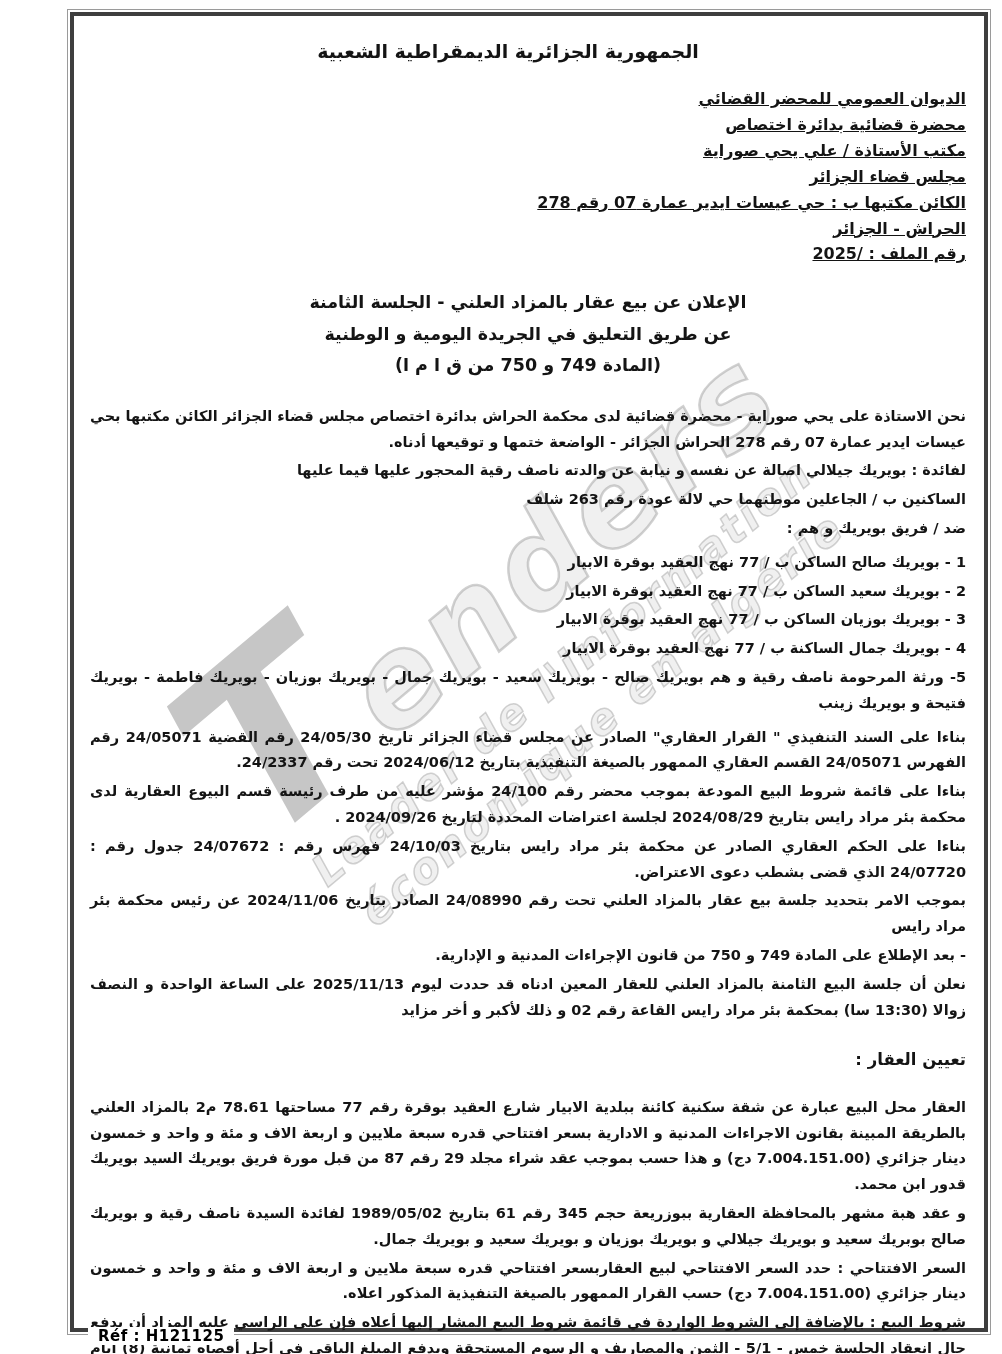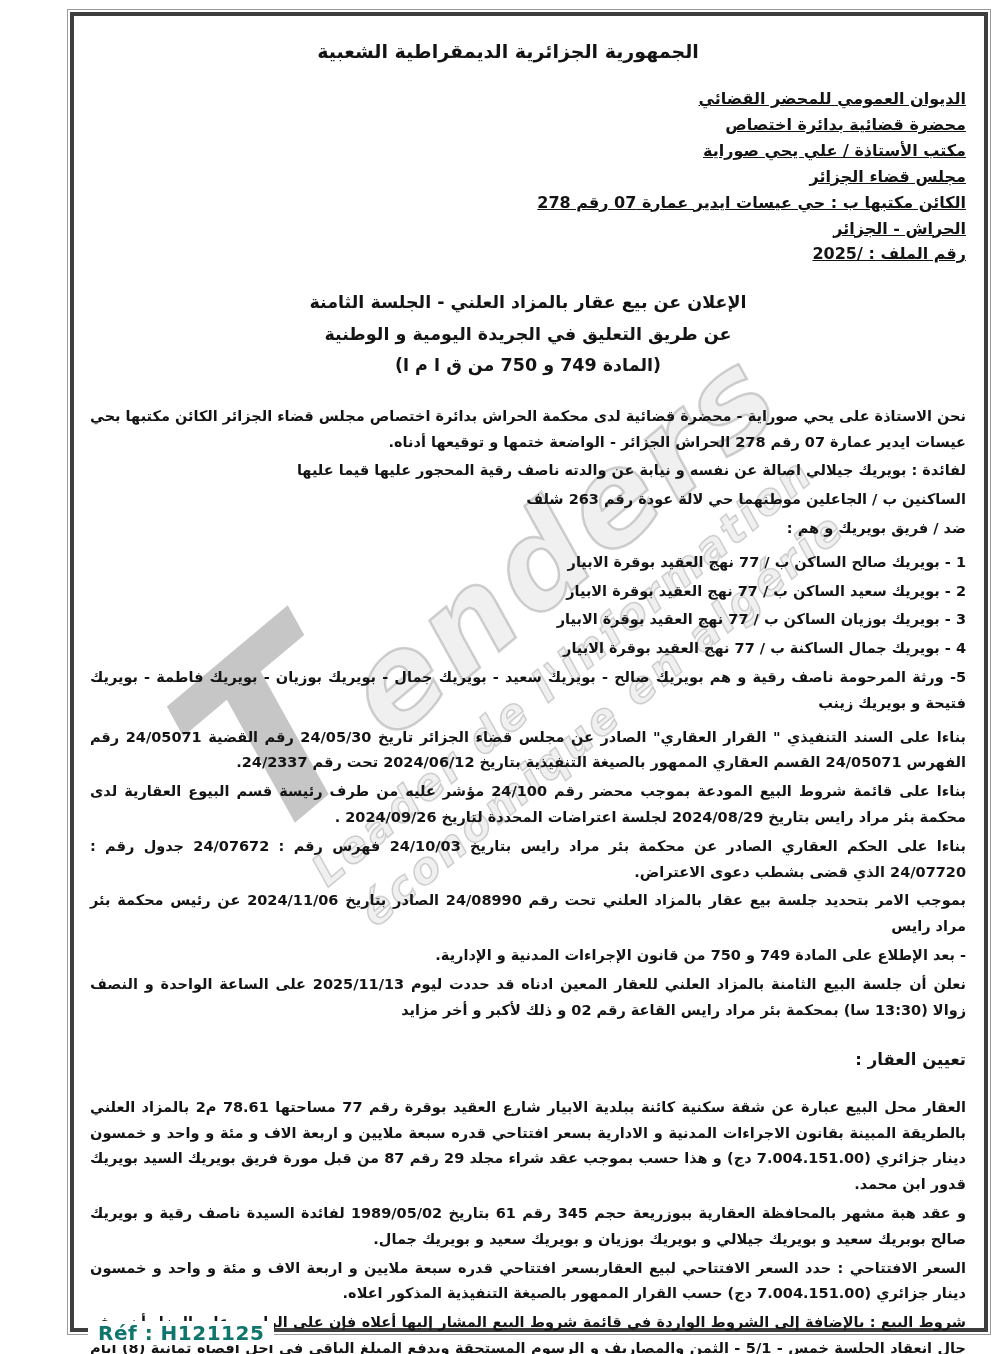--- a/index.html
+++ b/index.html
@@ -75,23 +75,23 @@
   .section-heading {
     font-size:16.5px;
     text-align:right;
     margin:22px 0 20px 0;
   }
   .ref-label {
     position:absolute;
     bottom:-17px; left:14px; z-index:2;
     background:#ffffff;
     padding:0 10px;
-    font-size:20px; font-weight:bold;
+    font-size:15px; font-weight:bold;
     direction:ltr;
-    color:#0f766e;
+    color:#000000;
     letter-spacing:0.5px;
   }
 </style>
 </head>
 <body>
 
 <div class="page">
   <div class="frame">
 
     <div class="watermark" aria-hidden="true">

